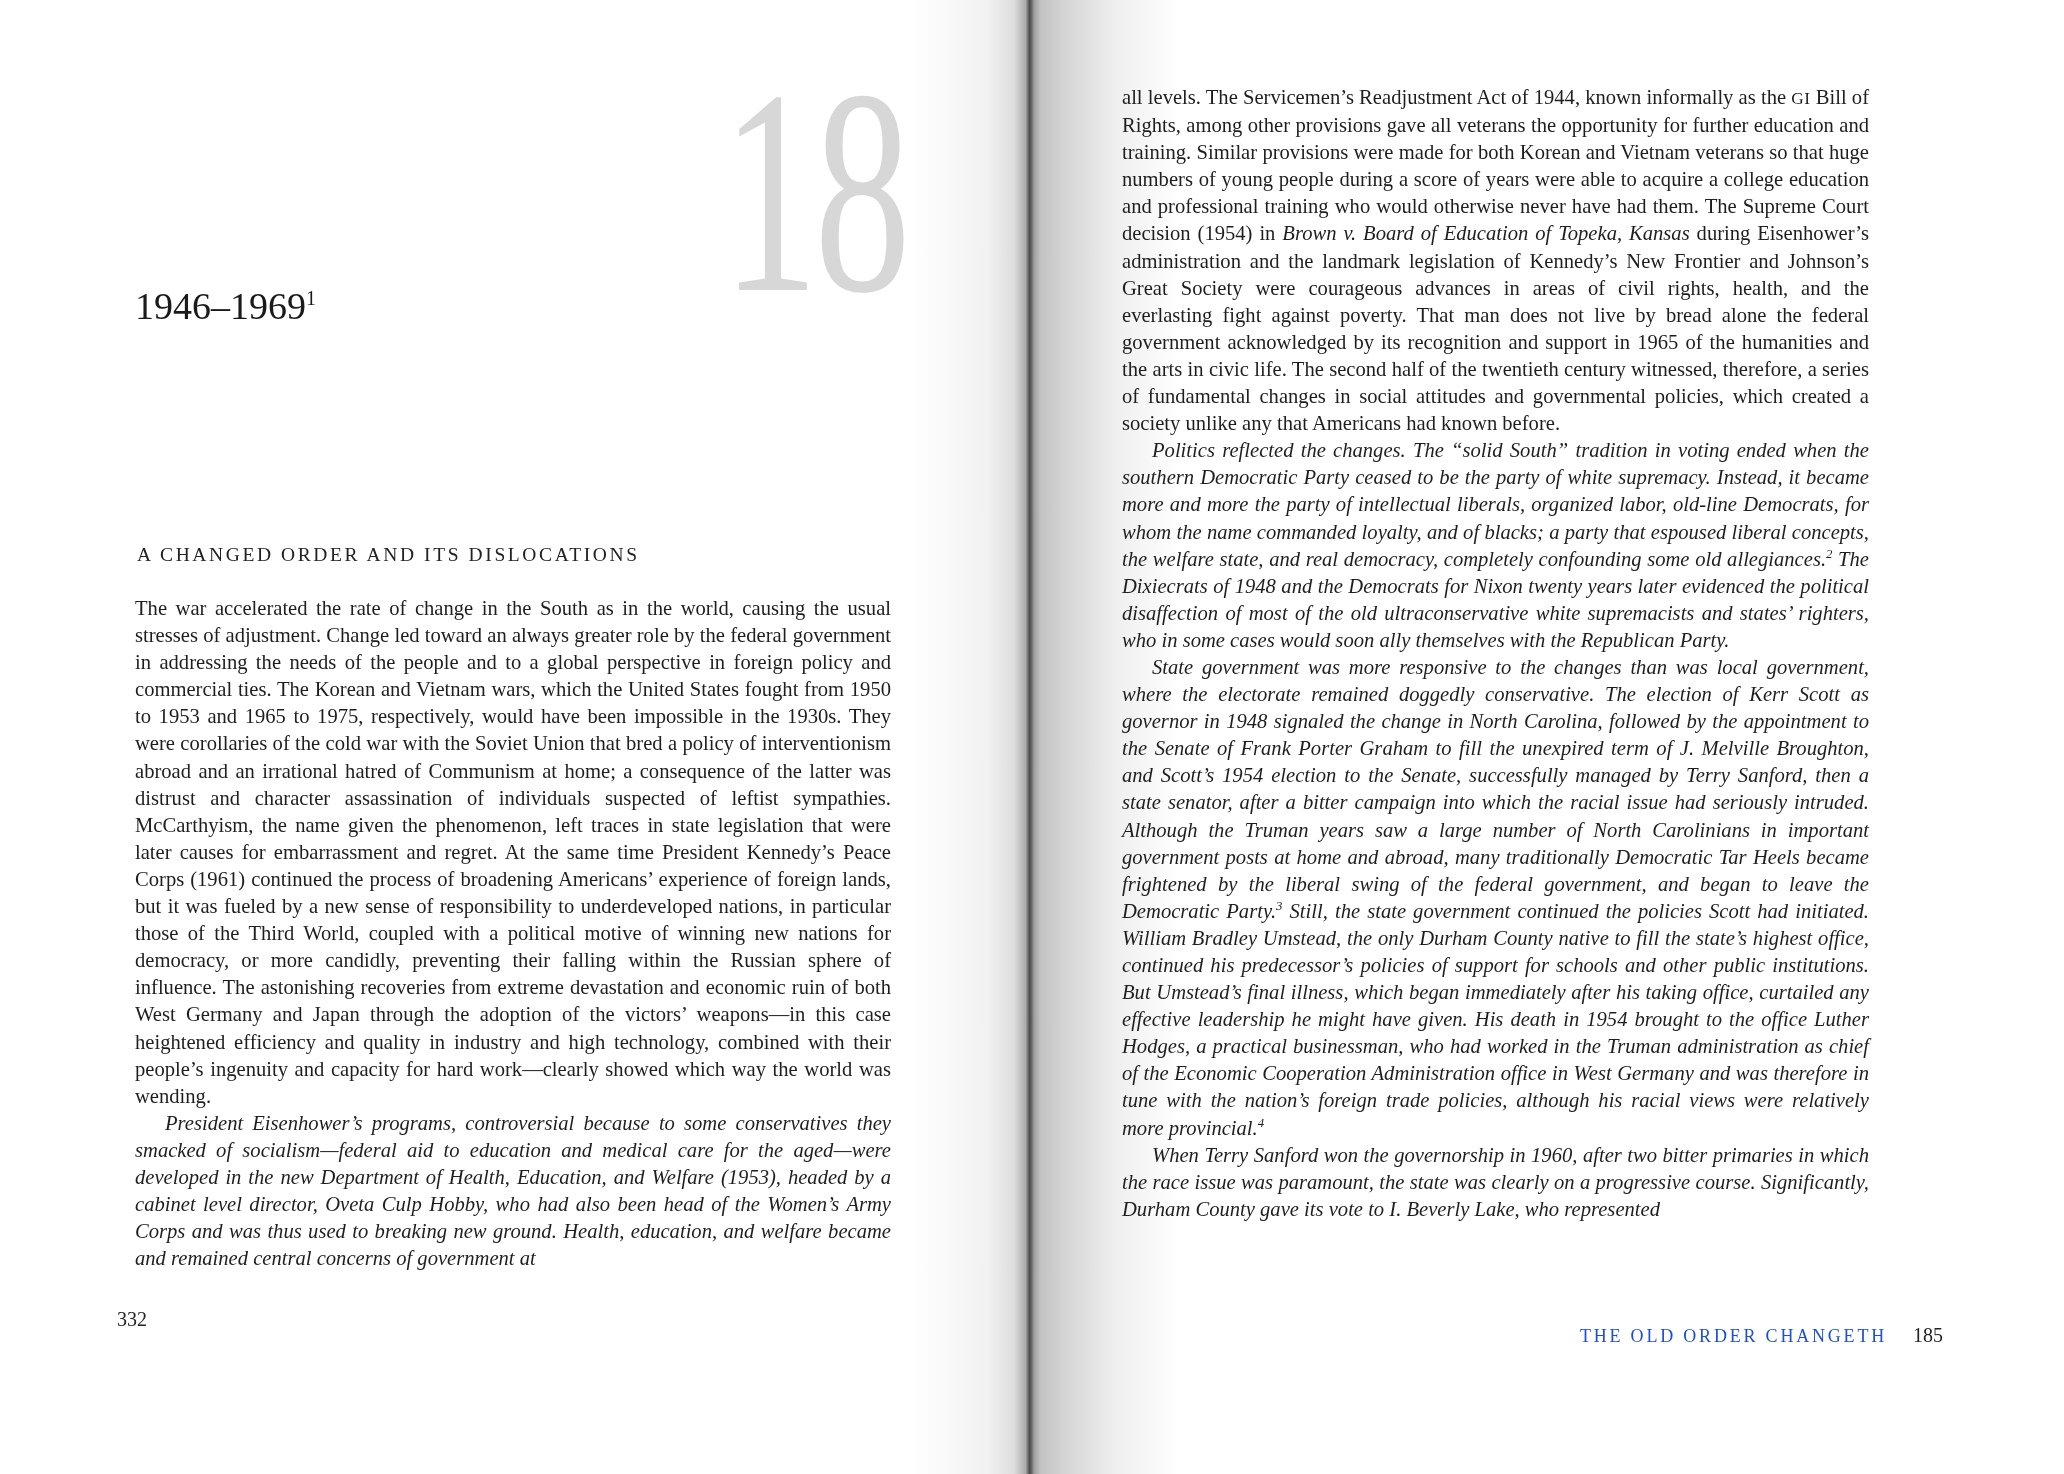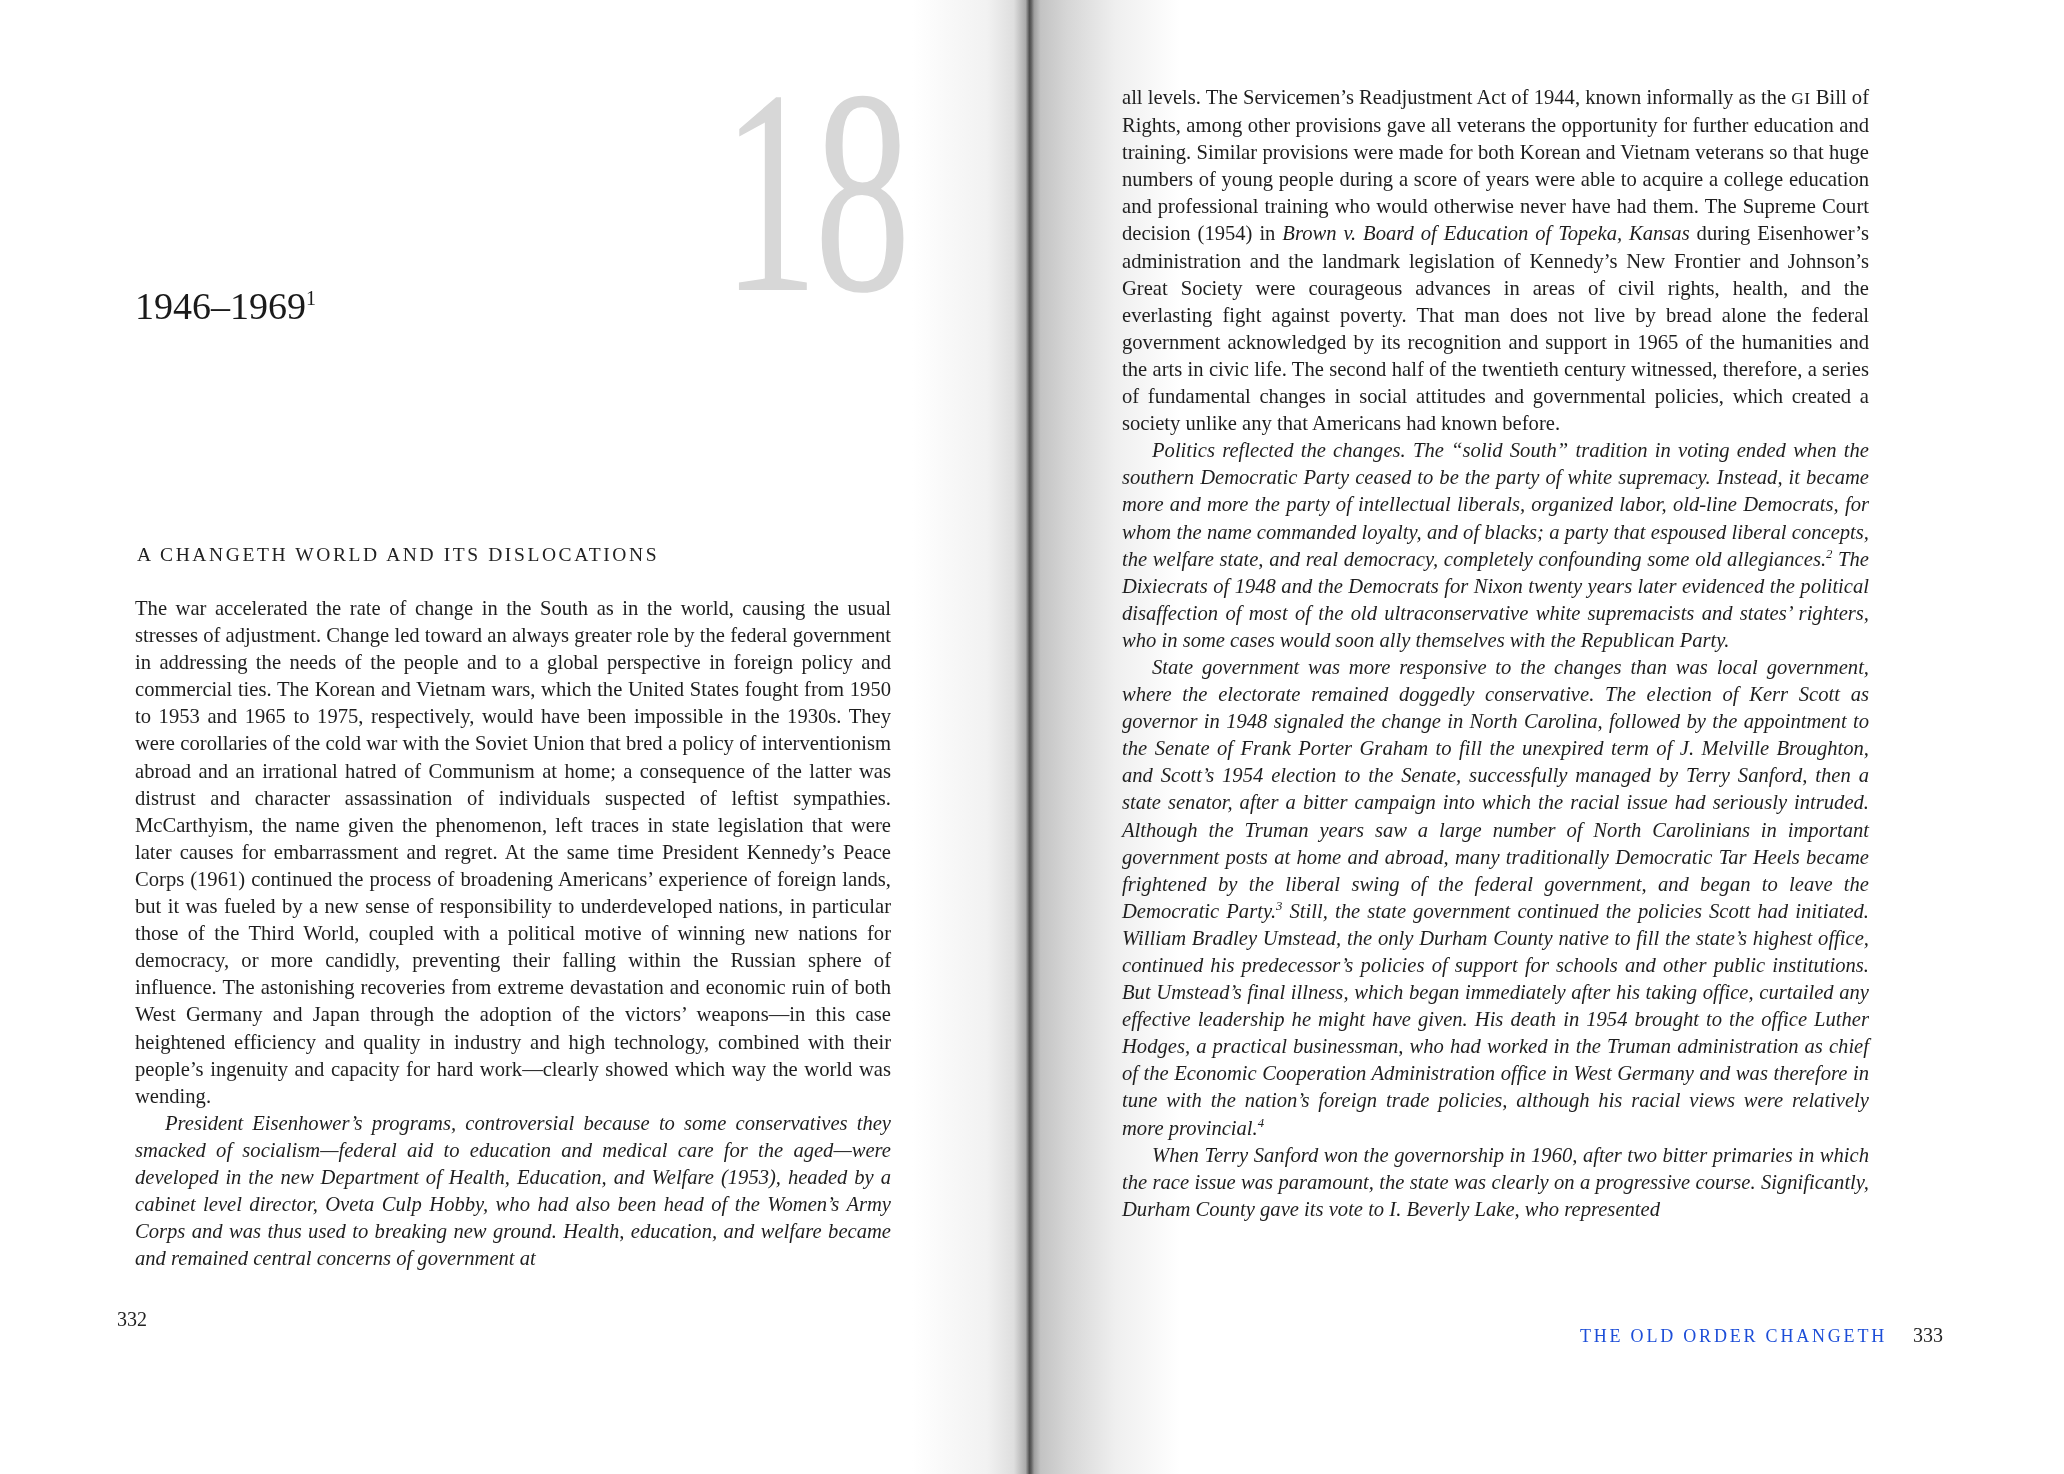--- a/index.html
+++ b/index.html
@@ -111,38 +111,38 @@
 </head>
 <body>
 
 <div class="spread">
 
   <section>
     <div class="chapter-number">18</div>
 
     <h1 class="chapter-title"><br><span>1946–1969</span><sup>1</sup></h1>
 
-    <h2 class="section-heading">A CHANGETH WORLD AND ITS DISLOCATIONS</h2>
+    <h2 class="section-heading">A CHANGED ORDER AND ITS DISLOCATIONS</h2>
 
     <div class="page-body" id="left-body">
         <p class="para"><span>The war accelerated the rate of change in the South as in the world, causing the usual stresses of adjustment. Change led toward an always greater role by the federal government in addressing the needs of the people and to a global perspective in foreign policy and commercial ties. The Korean and Vietnam wars, which the United States fought from 1950 to 1953 and 1965 to 1975, respectively, would have been impossible in the 1930s. They were corollaries of the cold war with the Soviet Union that bred a policy of interventionism abroad and an irrational hatred of Communism at home; a consequence of the latter was distrust and character assassination of individuals suspected of leftist sympathies. McCarthyism, the name given the phenomenon, left traces in state legislation that were later causes for embarrassment and regret. At the same time President Kennedy’s Peace Corps (1961) continued the process of broadening Americans’ experience of foreign lands, but it was fueled by a new sense of responsibility to underdeveloped nations, in particular those of the Third World, coupled with a political motive of winning new nations for democracy, or more candidly, preventing their falling within the Russian sphere of influence. The astonishing recoveries from extreme devastation and economic ruin of both West Germany and Japan through the adoption of the victors’ weapons—in this case heightened efficiency and quality in industry and high technology, combined with their people’s ingenuity and capacity for hard work—clearly showed which way the world was wending.</span></p>
         <p class="para indent"><span>President Eisenhower’s programs, controversial because to some conservatives they smacked of socialism—federal aid to education and medical care for the aged—were developed in the new Department of Health, Education, and Welfare (1953), headed by a cabinet level director, Oveta Culp Hobby, who had also been head of the Women’s Army Corps and was thus used to breaking new ground. Health, education, and welfare became and remained central concerns of government at</span></p>
       </div>
 
     <div class="folio-left">332</div>
   </section>
 
   <div class="gutter"></div>
 
   <section>
     <div class="page-body" id="right-body">
         <p class="para"><span>all levels. The Servicemen’s Readjustment Act of 1944, known informally as the </span><span class="sc">GI</span><span> Bill of Rights, among other provisions gave all veterans the opportunity for further education and training. Similar provisions were made for both Korean and Vietnam veterans so that huge numbers of young people during a score of years were able to acquire a college education and professional training who would otherwise never have had them. The Supreme Court decision (1954) in </span><em>Brown v. Board of Education of Topeka, Kansas</em><span> during Eisenhower’s administration and the landmark legislation of Kennedy’s New Frontier and Johnson’s Great Society were courageous advances in areas of civil rights, health, and the everlasting fight against poverty. That man does not live by bread alone the federal government acknowledged by its recognition and support in 1965 of the humanities and the arts in civic life. The second half of the twentieth century witnessed, therefore, a series of fundamental changes in social attitudes and governmental policies, which created a society unlike any that Americans had known before.</span></p>
         <p class="para indent"><span>Politics reflected the changes. The “solid South” tradition in voting ended when the southern Democratic Party ceased to be the party of white supremacy. Instead, it became more and more the party of intellectual liberals, organized labor, old-line Democrats, for whom the name commanded loyalty, and of blacks; a party that espoused liberal concepts, the welfare state, and real democracy, completely confounding some old allegiances.</span><sup>2</sup><span> The Dixiecrats of 1948 and the Democrats for Nixon twenty years later evidenced the political disaffection of most of the old ultraconservative white supremacists and states’ righters, who in some cases would soon ally themselves with the Republican Party.</span></p>
         <p class="para indent"><span>State government was more responsive to the changes than was local government, where the electorate remained doggedly conservative. The election of Kerr Scott as governor in 1948 signaled the change in North Carolina, followed by the appointment to the Senate of Frank Porter Graham to fill the unexpired term of J. Melville Broughton, and Scott’s 1954 election to the Senate, successfully managed by Terry Sanford, then a state senator, after a bitter campaign into which the racial issue had seriously intruded. Although the Truman years saw a large number of North Carolinians in important government posts at home and abroad, many traditionally Democratic Tar Heels became frightened by the liberal swing of the federal government, and began to leave the Democratic Party.</span><sup>3</sup><span> Still, the state government continued the policies Scott had initiated. William Bradley Umstead, the only Durham County native to fill the state’s highest office, continued his predecessor’s policies of support for schools and other public institutions. But Umstead’s final illness, which began immediately after his taking office, curtailed any effective leadership he might have given. His death in 1954 brought to the office Luther Hodges, a practical businessman, who had worked in the Truman administration as chief of the Economic Cooperation Administration office in West Germany and was therefore in tune with the nation’s foreign trade policies, although his racial views were relatively more provincial.</span><sup>4</sup></p>
         <p class="para indent"><span>When Terry Sanford won the governorship in 1960, after two bitter primaries in which the race issue was paramount, the state was clearly on a progressive course. Significantly, Durham County gave its vote to I. Beverly Lake, who represented</span></p>
       </div>
 
     <div class="footer-right">
-      <span class="running-head">THE OLD ORDER CHANGETH</span><span class="folio-num">333</span>
+      <span class="running-head">THE OLD ORDER CHANGETH</span><span class="folio-num">185</span>
     </div>
   </section>
 
 </div>
 
 </body></html>

